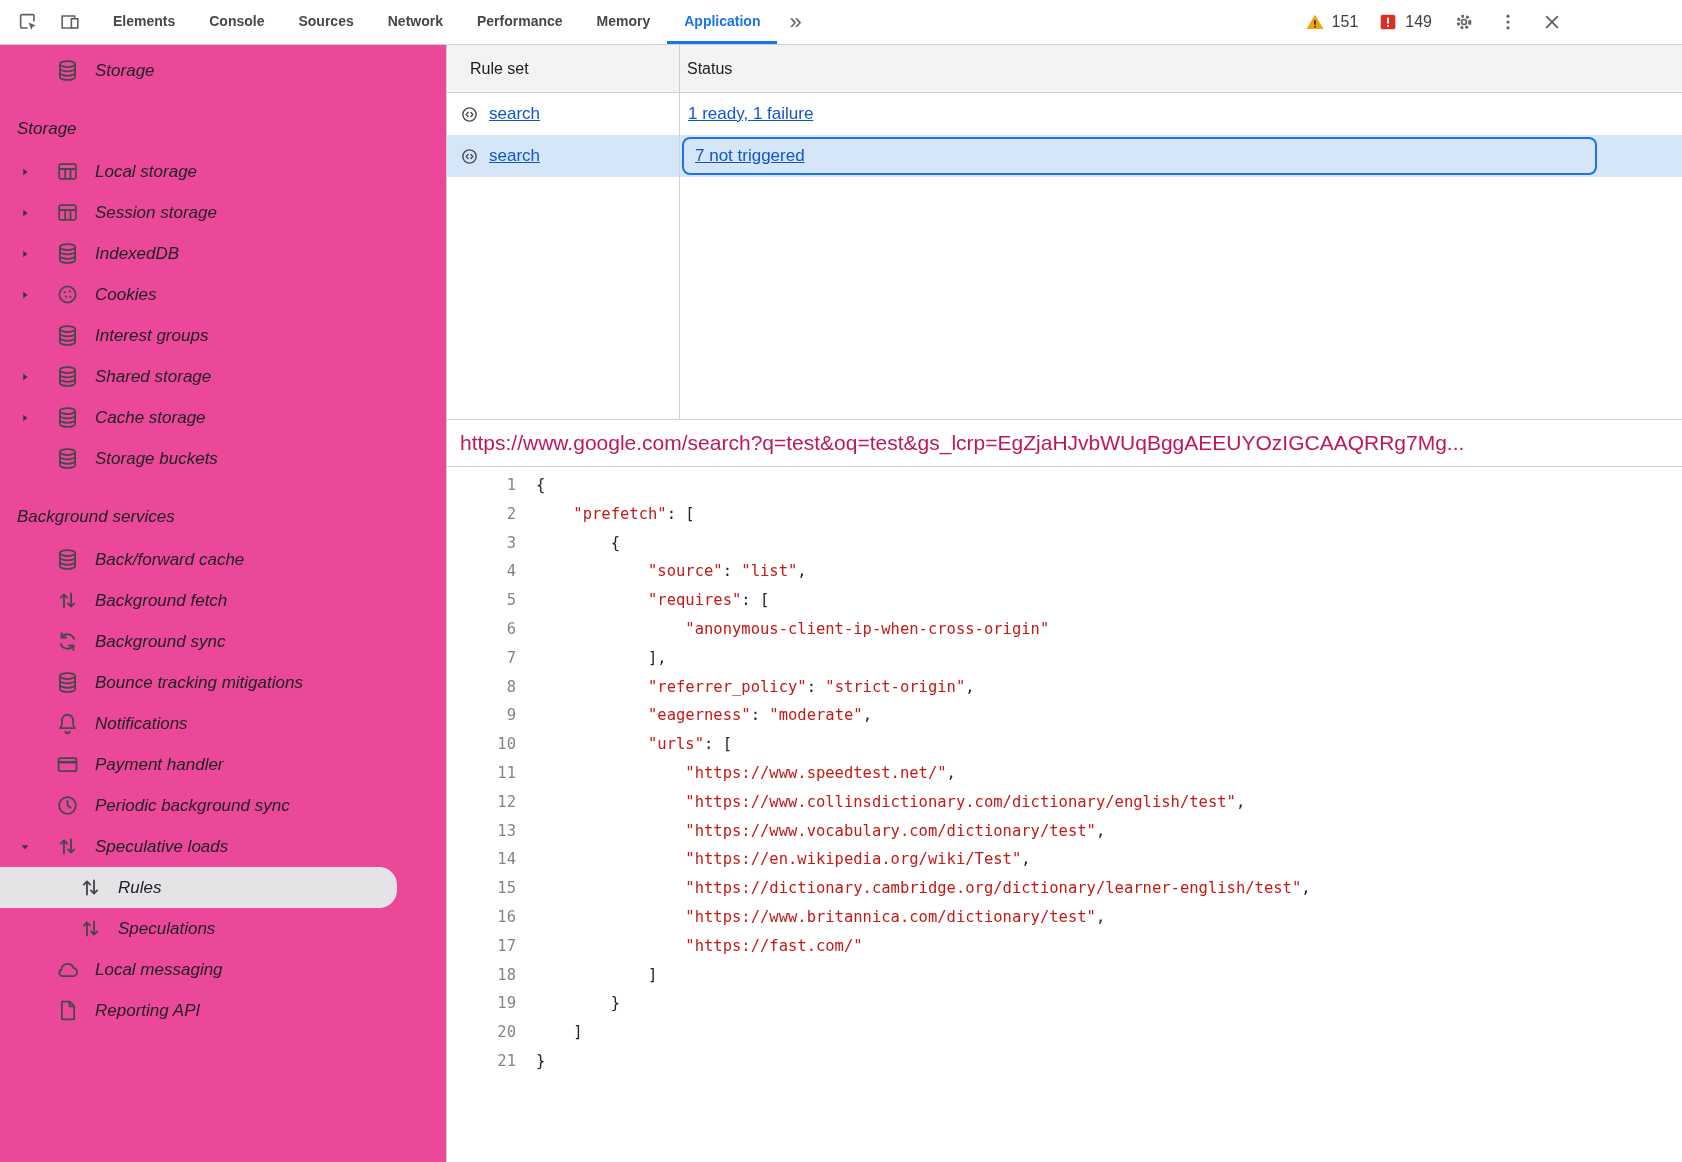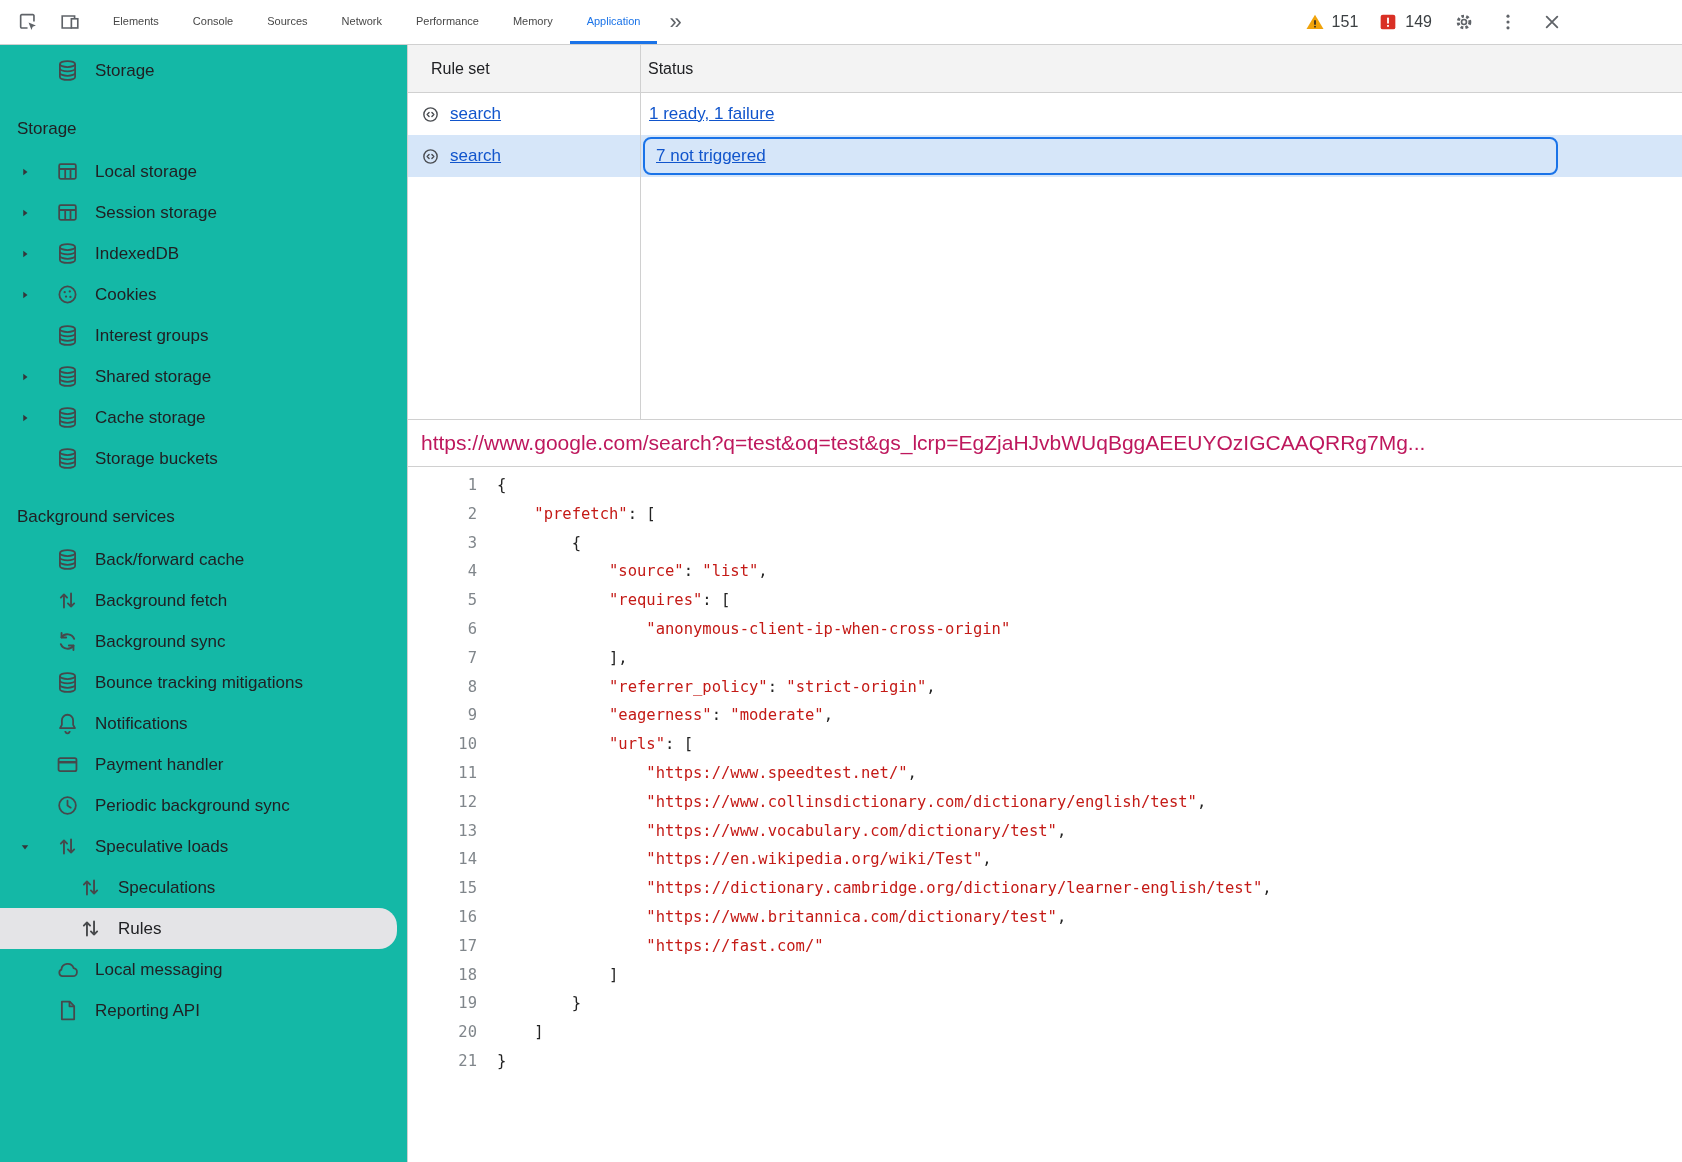--- a/index.html
+++ b/index.html
@@ -17,34 +17,34 @@
     height:45px; flex:none;
     display:flex; align-items:stretch;
     background:#fff; border-bottom:1px solid #d0d0d0;
   }
   .tool-icons { display:flex; align-items:center; padding:0 8px 0 10px; gap:6px; }
   .tbtn { width:36px; height:36px; display:flex; align-items:center; justify-content:center; border-radius:4px; color:#5f6368; }
   .tbtn svg { width:22px; height:22px; }
   .tab-strip { display:flex; align-items:stretch; }
   .tab {
     display:flex; align-items:center; padding:0 17px;
-    font-size:11px; color:#474747; border-bottom:3px solid transparent;
-    white-space:nowrap; cursor:default;
+    font-size:14px; color:#474747; border-bottom:3px solid transparent;
+    white-space:nowrap; cursor:default;font-weight:bold;
   }
   .tab.active { color:var(--accent,#1a73e8); border-bottom-color:var(--accent,#1a73e8); }
   .tab-more { display:flex; align-items:center; padding:0 12px; font-size:22px; color:#5f6368; }
   .tb-right { margin-left:auto; display:flex; align-items:center; gap:8px; padding-right:112px; }
   .badge { display:flex; align-items:center; gap:7px; font-size:16px; color:#3c4043; padding:0 6px; }
   .badge .icon svg { width:20px; height:20px; display:block; }
 
   
   .content { display:flex; flex:1; min-height:0; }
 
   
-  .sidebar { width:408px; flex:none; border-right:1px solid #d0d0d0; overflow:hidden; padding-top:5px; background:#14b8a6; }
+  .sidebar { width:447px; flex:none; border-right:1px solid #d0d0d0; overflow:hidden; padding-top:5px; background:#ec4899;font-style:italic; }
   .sb-item { height:41px; display:flex; align-items:center; padding-left:16px; cursor:default; }
   .sb-item.indent { padding-left:39px; }
   .sb-item.selected { background:var(--sel-sb,#e4e4e7); border-radius:0 18px 18px 0; width:397px; }
   .sb-arrow { width:39px; flex:none; display:flex; align-items:center; padding-left:3px; }
   .sb-arrow svg { width:12px; height:12px; }
   .sb-icon { width:25px; height:25px; flex:none; margin-right:15px; color:#46484b; }
   .sb-icon svg { width:25px; height:25px; display:block; }
   .sb-label { font-size:17px; color:#202124; white-space:nowrap; }
   .sb-header { height:44px; margin-top:16px; display:flex; align-items:center; padding-left:17px; font-size:17px; color:#202124; }
 
@@ -418,43 +418,43 @@
           <span class="icon sb-icon">
             <svg viewBox="0 0 24 24">
               <g fill="none" stroke="currentColor" stroke-width="1.8" stroke-linecap="round" stroke-linejoin="round">
                 <path d="M8.6 18.8V6.2M5.6 9.2l3-3 3 3"></path>
                 <path d="M15.4 5.2v12.6M12.4 14.8l3 3 3-3"></path>
               </g>
             </svg>
           </span>
           <span class="sb-label">Speculative loads</span>
         </div>
-        <div class="sb-item indent">
+        <div class="sb-item selected indent">
           <span class="sb-arrow"></span>
           <span class="icon sb-icon">
             <svg viewBox="0 0 24 24">
               <g fill="none" stroke="currentColor" stroke-width="1.8" stroke-linecap="round" stroke-linejoin="round">
                 <path d="M8.6 18.8V6.2M5.6 9.2l3-3 3 3"></path>
                 <path d="M15.4 5.2v12.6M12.4 14.8l3 3 3-3"></path>
               </g>
             </svg>
           </span>
-          <span class="sb-label">Speculations</span>
-        </div>
-        <div class="sb-item selected indent">
+          <span class="sb-label">Rules</span>
+        </div>
+        <div class="sb-item indent">
           <span class="sb-arrow"></span>
           <span class="icon sb-icon">
             <svg viewBox="0 0 24 24">
               <g fill="none" stroke="currentColor" stroke-width="1.8" stroke-linecap="round" stroke-linejoin="round">
                 <path d="M8.6 18.8V6.2M5.6 9.2l3-3 3 3"></path>
                 <path d="M15.4 5.2v12.6M12.4 14.8l3 3 3-3"></path>
               </g>
             </svg>
           </span>
-          <span class="sb-label">Rules</span>
+          <span class="sb-label">Speculations</span>
         </div>
         <div class="sb-item">
           <span class="sb-arrow"></span>
           <span class="icon sb-icon">
             <svg viewBox="0 0 24 24">
               <path fill="none" stroke="currentColor" stroke-width="1.7" stroke-linejoin="round" d="M7.2 18.4h10a3.9 3.9 0 0 0 .7-7.73A6.1 6.1 0 0 0 6.1 12.1a3.3 3.3 0 0 0 1.1 6.3z"></path>
             </svg>
           </span>
           <span class="sb-label">Local messaging</span>
         </div>

